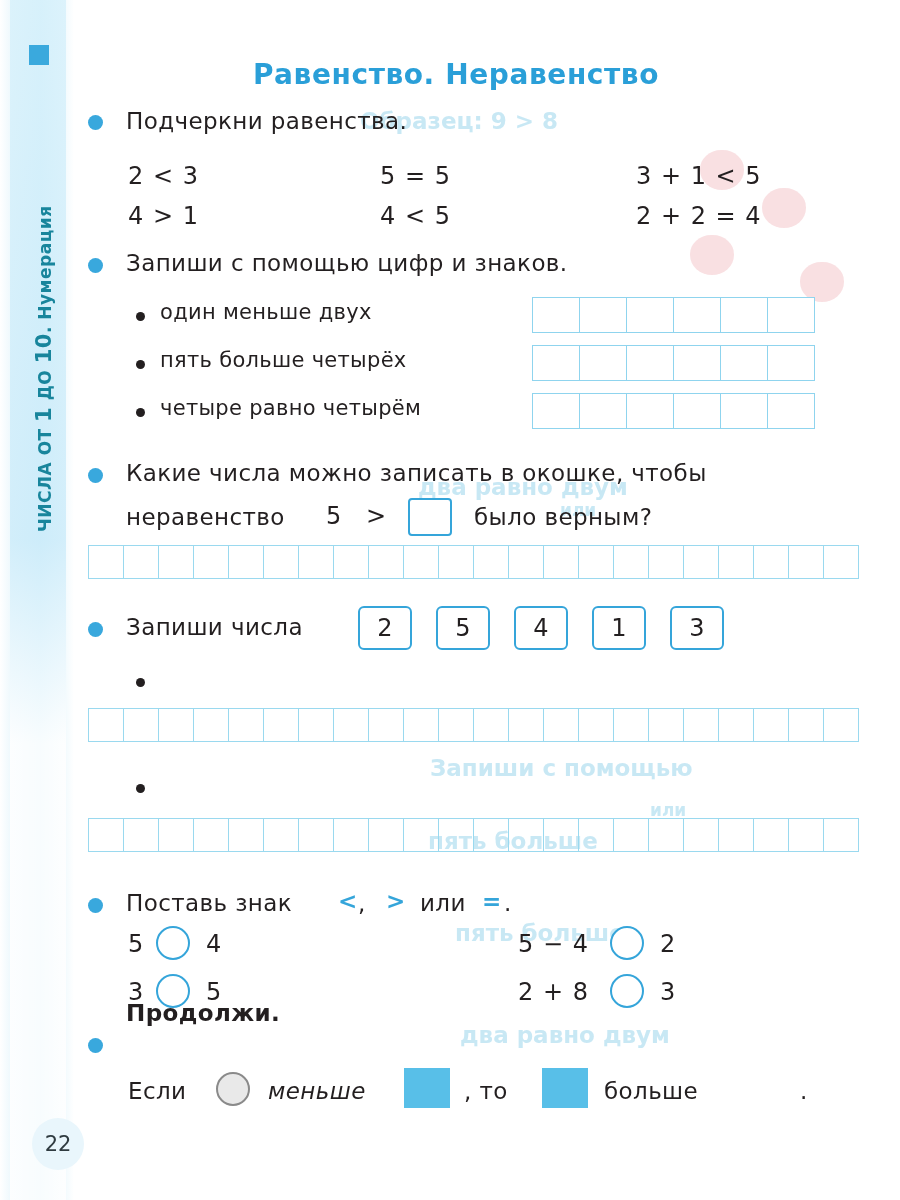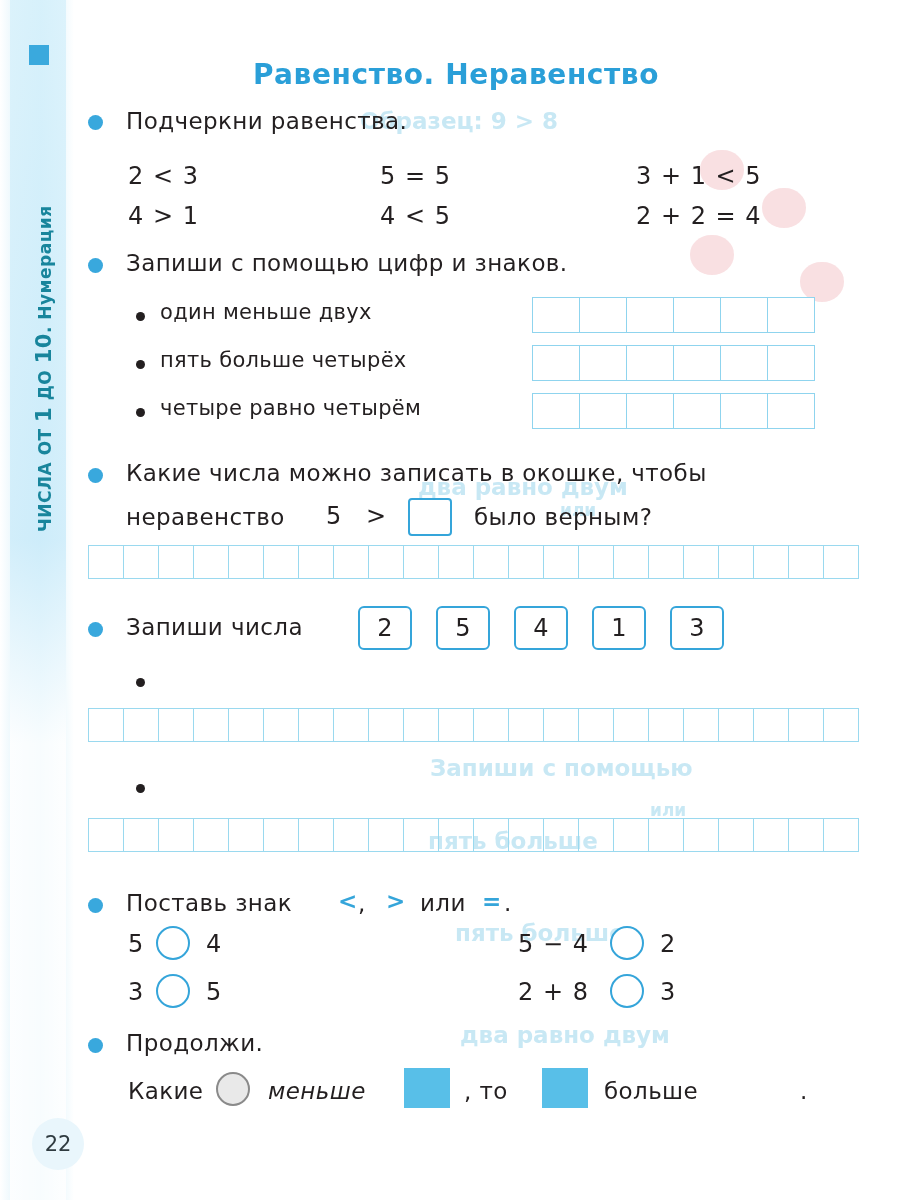--- a/index.html
+++ b/index.html
@@ -395,23 +395,23 @@
 
     <div class="expr" style="left:432px; top:930px;text-align:center;">5 − 4</div>
     <div class="circle-op" style="left:524px; top:926px;"></div>
     <div class="expr" style="left:574px; top:930px;">2</div>
 
     <div class="expr" style="left:432px; top:978px;">2 + 8</div>
     <div class="circle-op" style="left:524px; top:974px;"></div>
     <div class="expr" style="left:574px; top:978px;">3</div>
 
     <div class="bullet-dot" style="left:2px; top:1038px;"></div>
-    <div class="task-text" style="left:40px; top:1030px;">Продолжи.</div>
-
-    <div class="task-text" style="left:42px; top:1078px;">Какие</div>
+    <div class="task-text" style="left:40px; top:1000px;font-weight:bold;">Продолжи.</div>
+
+    <div class="task-text" style="left:42px; top:1078px;">Если</div>
     <div class="gray-circle" style="left:130px; top:1072px;"></div>
     <div class="task-text" style="left:182px; top:1078px;font-style:italic;">меньше</div>
     <div class="blue-square" style="left:318px; top:1068px;"></div>
     <div class="task-text" style="left:378px; top:1078px;">, то</div>
     <div class="blue-square" style="left:456px; top:1068px;"></div>
     <div class="task-text" style="left:518px; top:1078px;">больше</div>
     <div class="task-text" style="left:714px; top:1078px;">.</div>
 
   </div>
 

